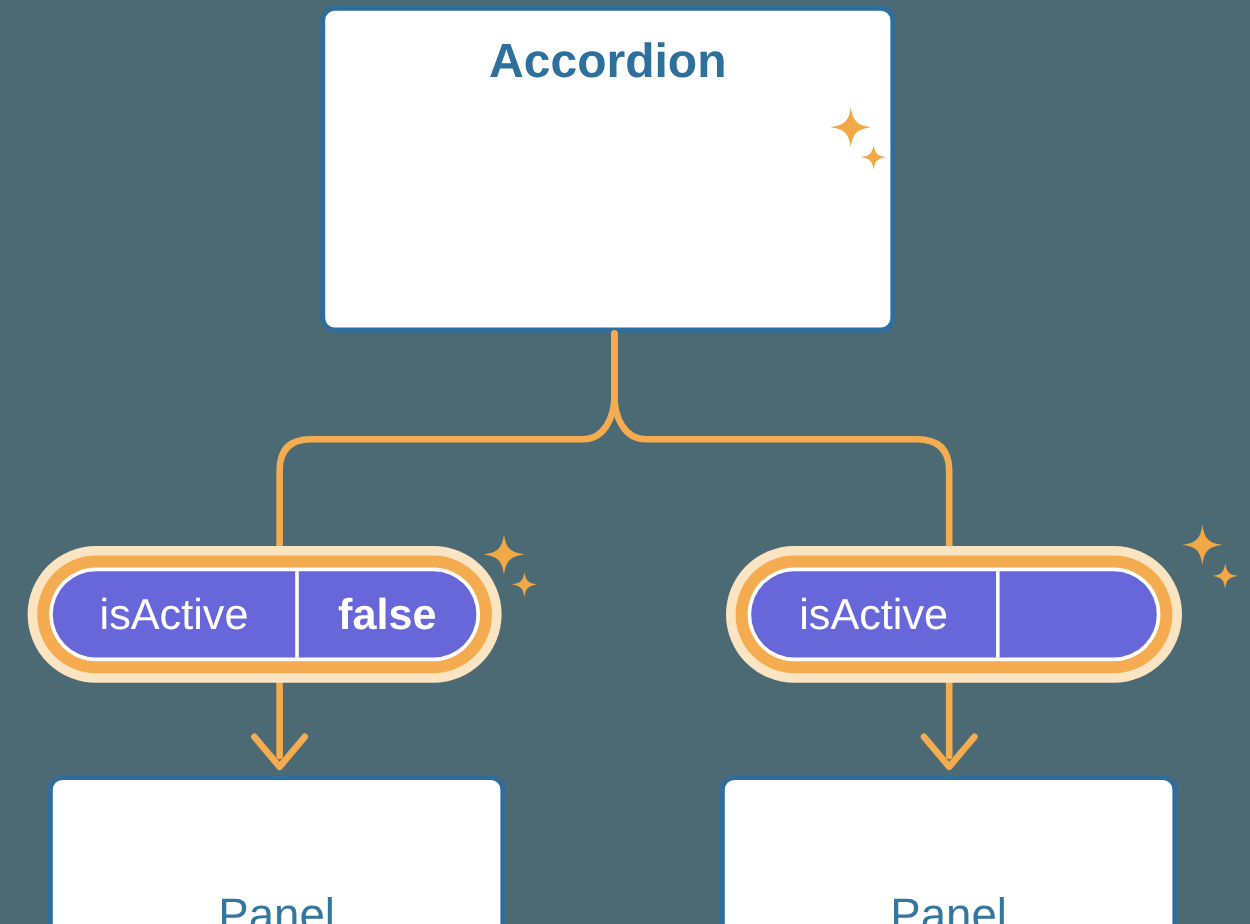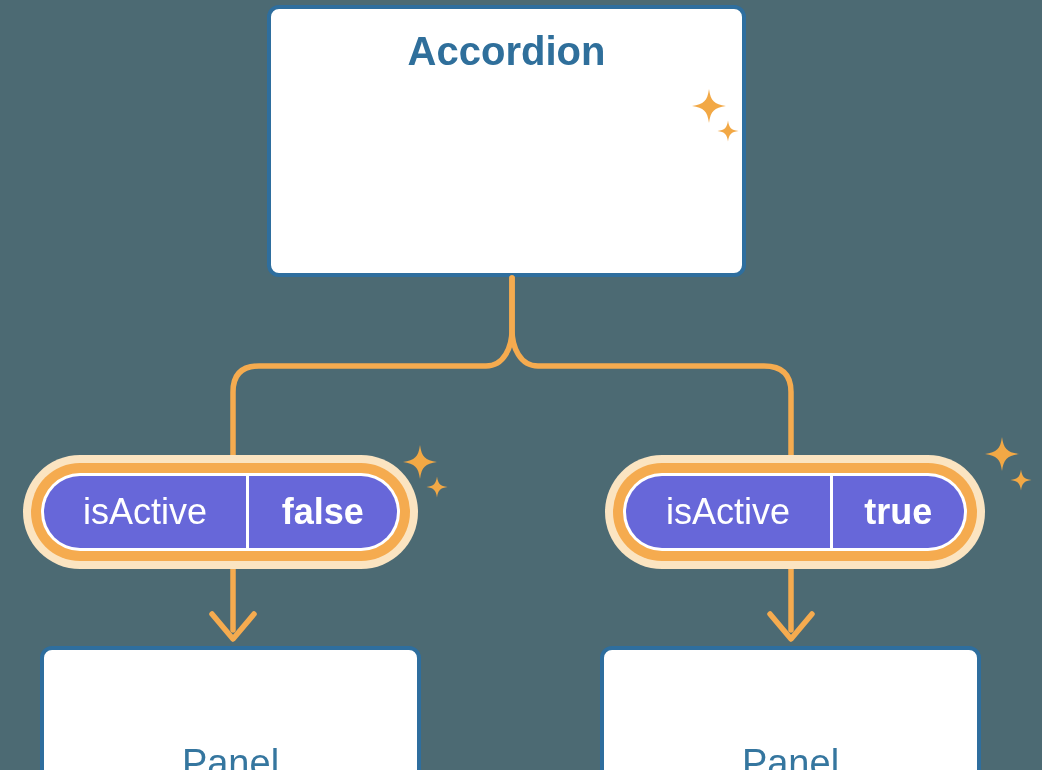--- a/index.html
+++ b/index.html
@@ -132,21 +132,20 @@
 
   <div class="pill prop-pill left">
     <div class="pill-seg pill-name">isActive</div>
     <div class="pill-divider"></div>
     <div class="pill-seg pill-value">false</div>
   </div>
 
   <div class="pill prop-pill right">
     <div class="pill-seg pill-name">isActive</div>
     <div class="pill-divider"></div>
-    <div class="pill-seg pill-value">true</div>
   </div>
 
   <div class="card panel-card left">
     <div class="panel-label">Panel</div>
   </div>
   <div class="card panel-card right">
     <div class="panel-label">Panel</div>
   </div>
 
   <svg class="sparkle top" viewBox="0 0 64 64" xmlns="http://www.w3.org/2000/svg">

